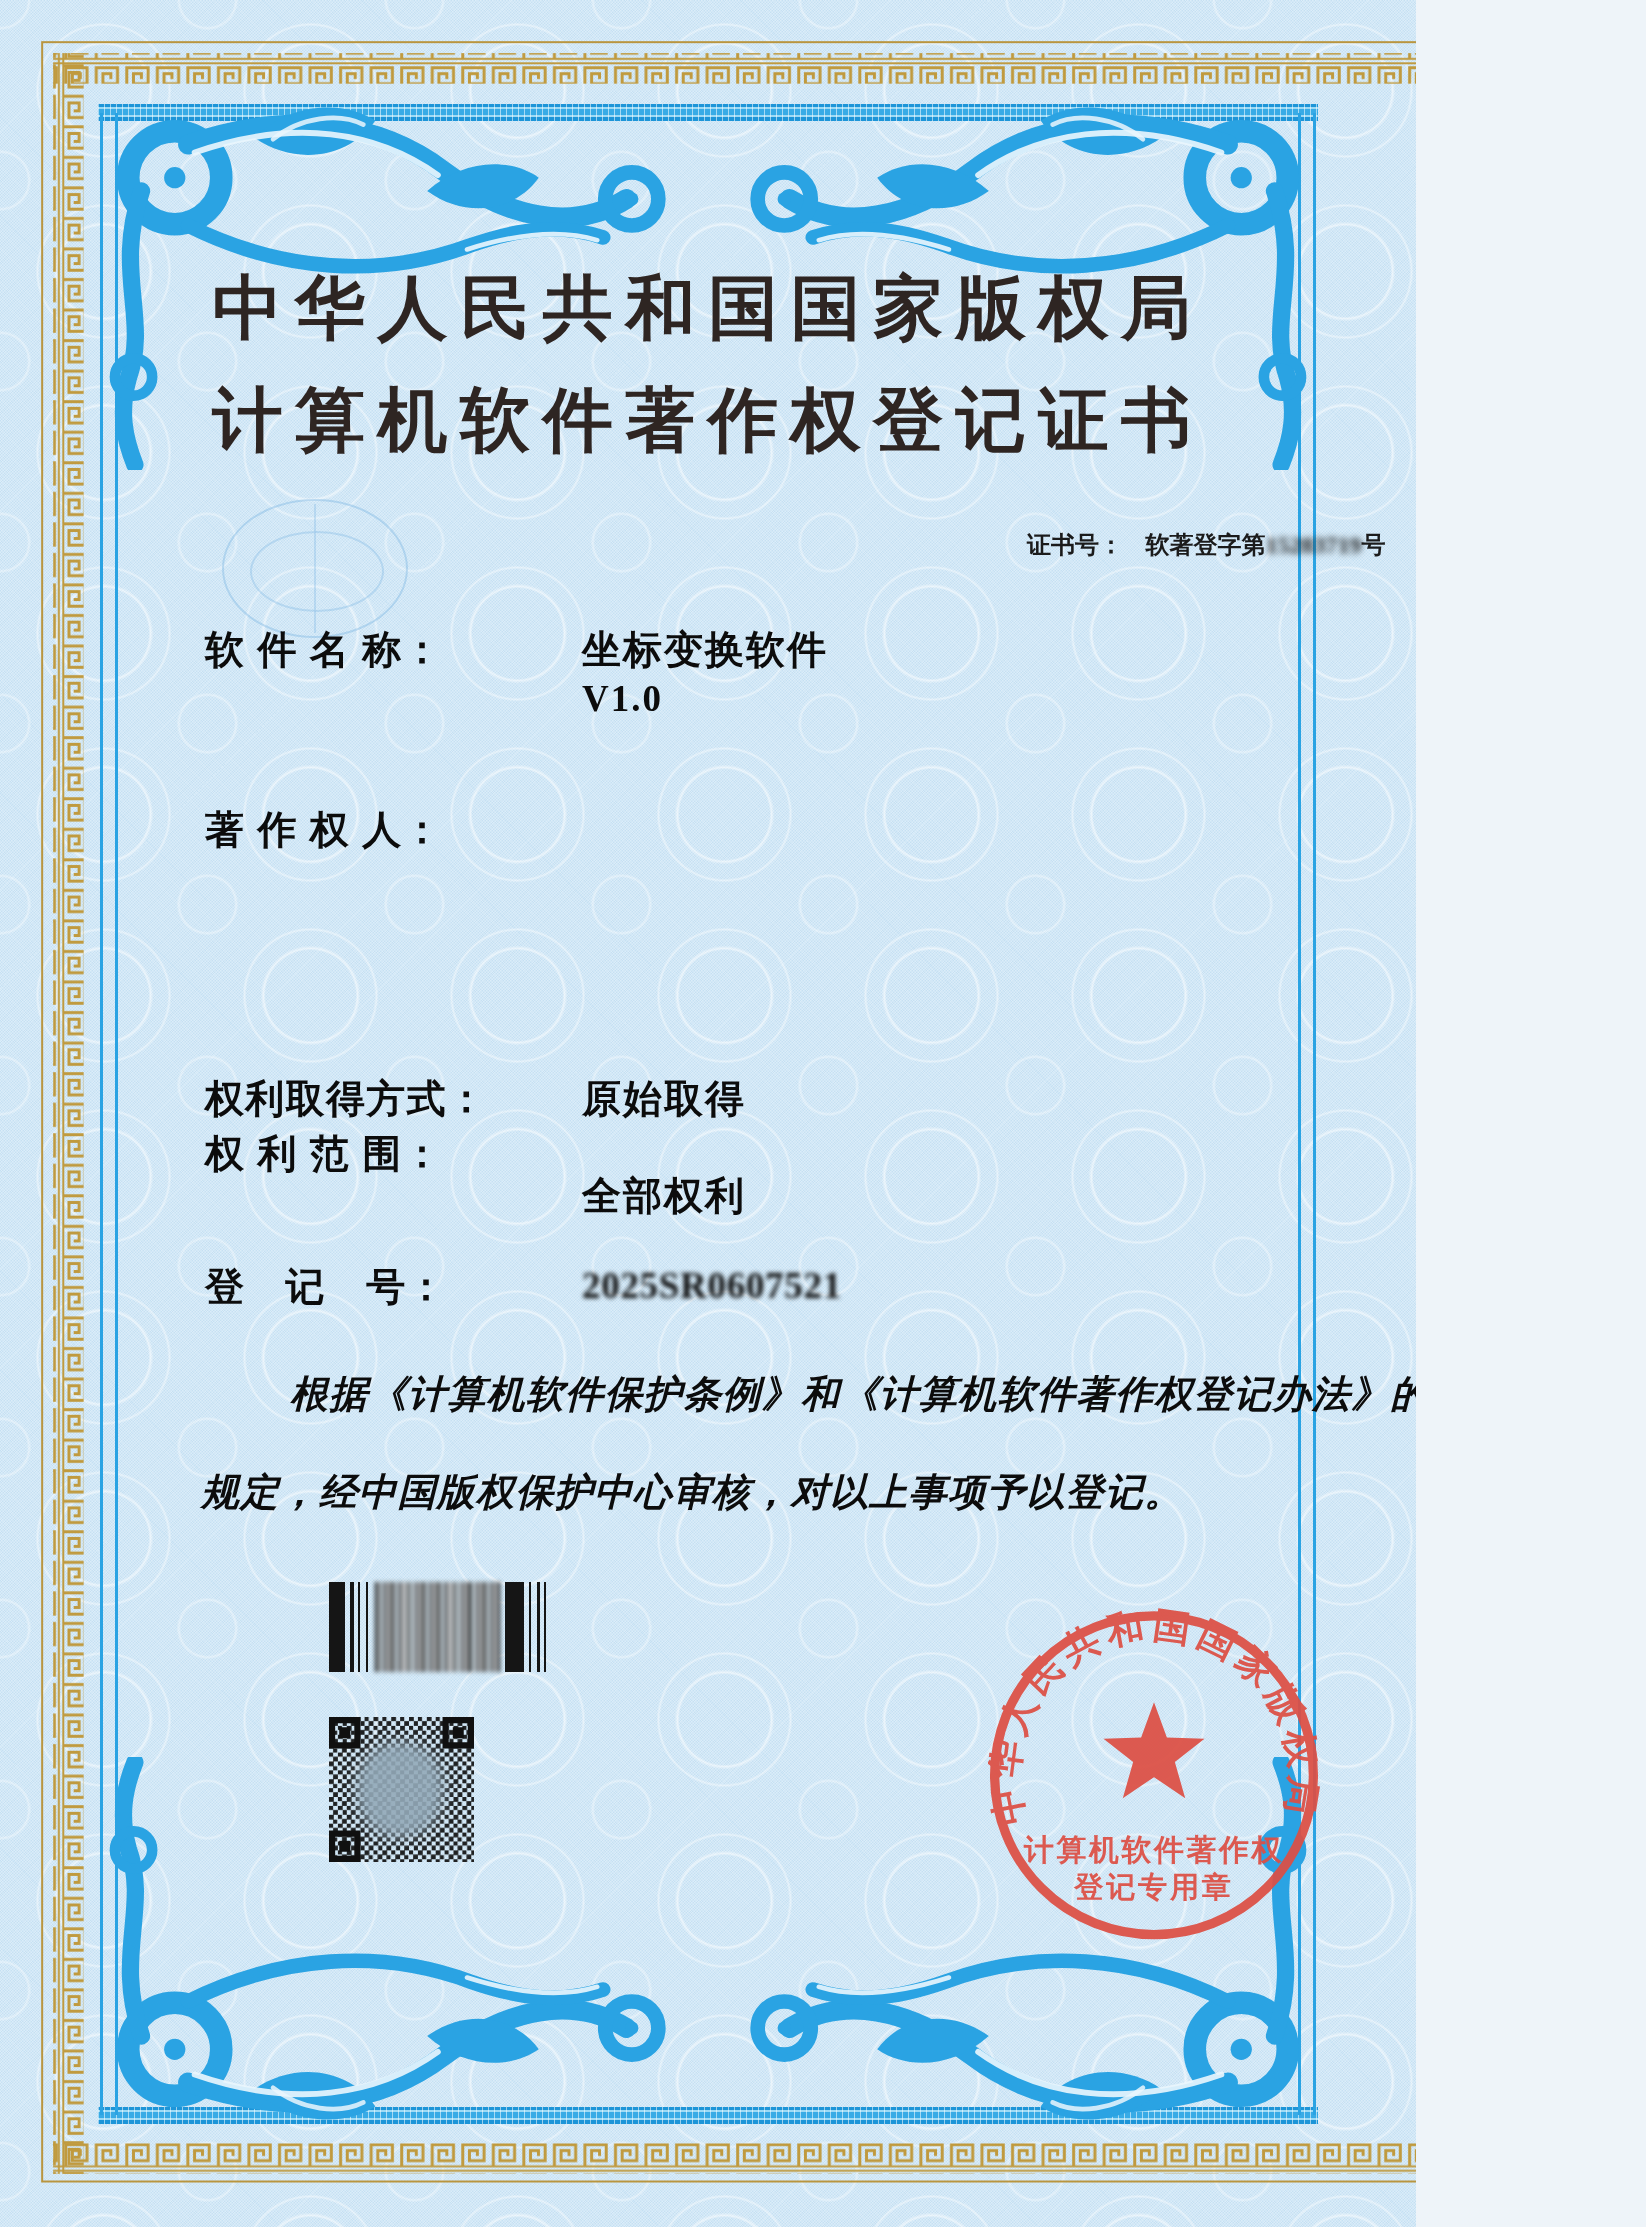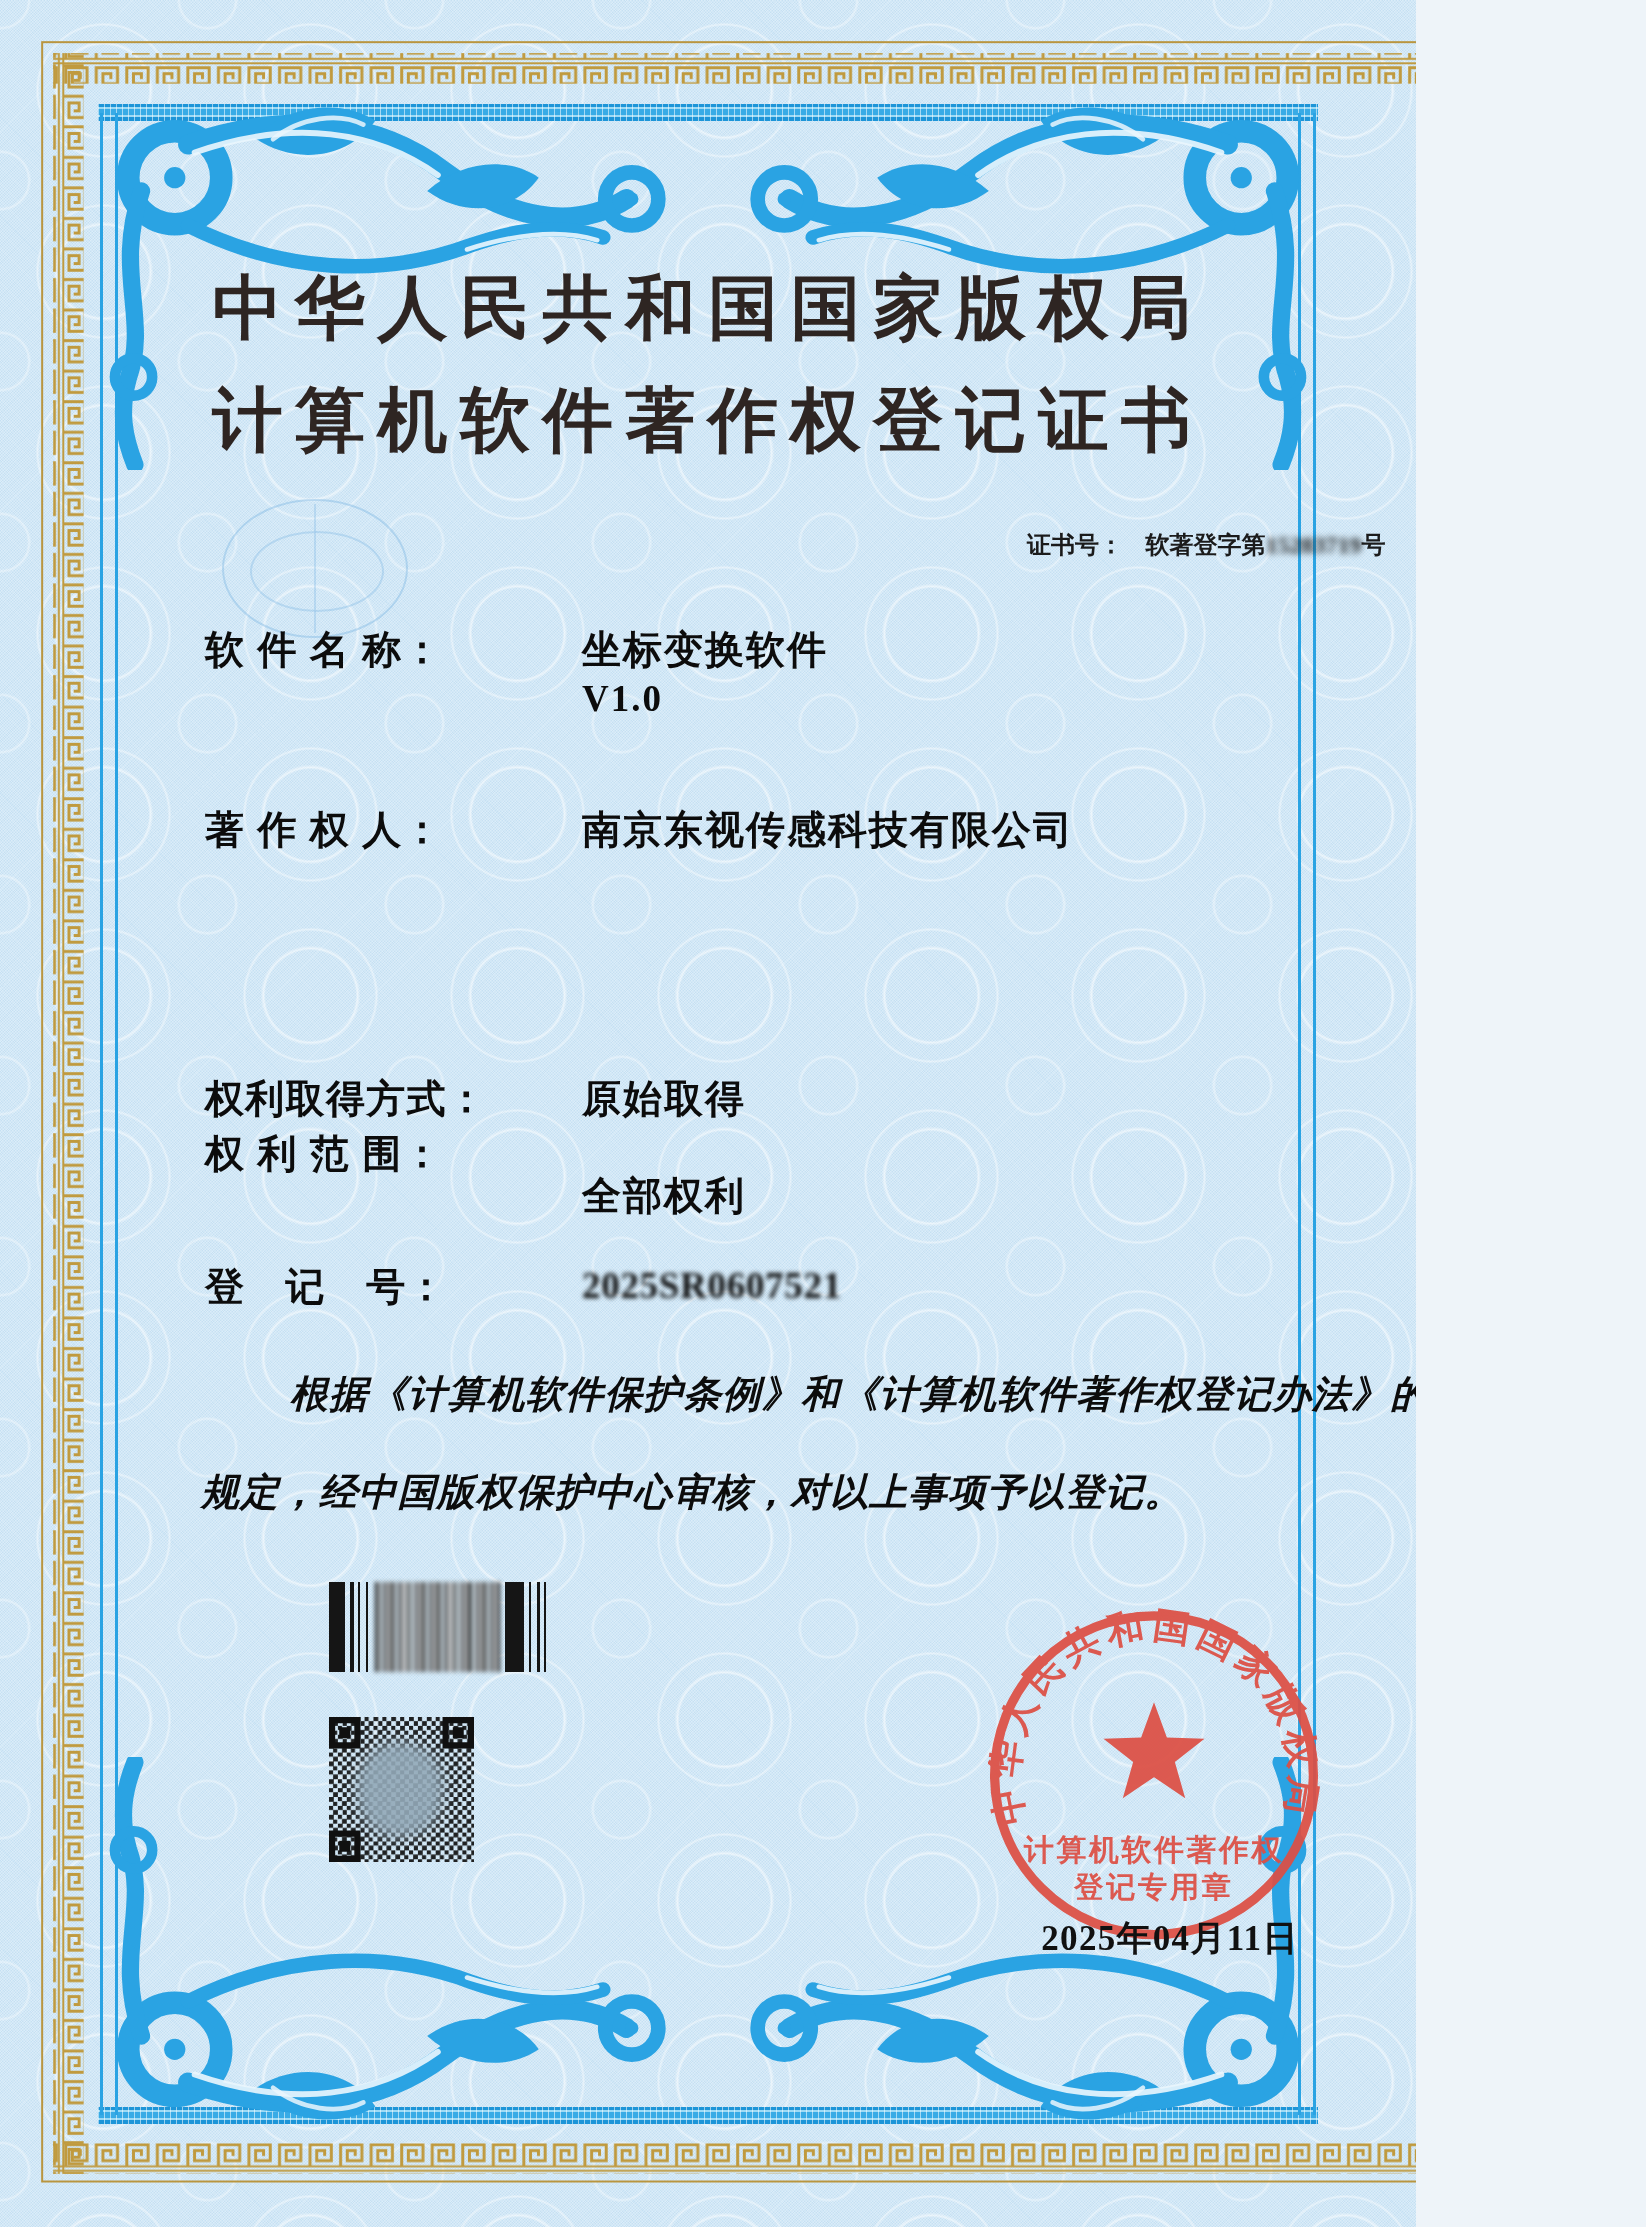--- a/index.html
+++ b/index.html
@@ -136,21 +136,20 @@
 
   <div class="abs serif certno">
     <span>证书号：</span><span class="gap"></span><span>软著登字第</span><span class="blur-strong">15283719</span><span>号</span>
   </div>
 
   <div class="abs field-label" style="top:630px;">软 件 名 称：</div>
   <div class="abs field-value" style="top:630px;">坐标变换软件</div>
   <div class="abs field-value serif" style="top:680px;font-size:37px;">V1.0</div>
 
   <div class="abs field-label" style="top:810px;">著 作 权 人：</div>
-  <div class="abs field-value" style="top:810px;">南京东视传感科技有限公司</div>
 
   <div class="abs field-label" style="top:1079px;">权利取得方式：</div>
   <div class="abs field-value" style="top:1079px;">原始取得</div>
 
   <div class="abs field-label" style="top:1124px;margin-top:10px;">权 利 范 围：</div>
   <div class="abs field-value" style="top:1176px;">全部权利</div>
 
   <div class="abs field-label" style="top:1267px;">登　记　号：</div>
   <div class="abs field-value serif blur-soft" style="top:1267px;font-size:37px;letter-spacing:0.7px;">2025SR0607521</div>
 
@@ -197,16 +196,15 @@
     <defs>
       <path id="arcP" d="M57.4,323 A205,205 0 1 1 442.6,323" fill="none"></path>
     </defs>
     <circle cx="250" cy="253" r="240" fill="none" stroke="#dd4f44" stroke-width="14"></circle>
     <text font-size="56" letter-spacing="9" fill="#dd4f44"><textPath href="#arcP">中华人民共和国国家版权局</textPath></text>
     <polygon points="250,143 269.4,196.3 326.1,198.3 281.4,233.2 297,287.7 250,256 203,287.7 218.6,233.2 173.9,198.3 230.6,196.3" fill="#dd4f44"></polygon>
     <text x="250" y="381" text-anchor="middle" font-size="45" letter-spacing="4" fill="#dd4f44">计算机软件著作权</text>
     <text x="250" y="437" text-anchor="middle" font-size="44" letter-spacing="4" fill="#dd4f44">登记专用章</text>
   </svg>
 
-  <div class="abs serif date">2025年04月11日</div>
 
 </div>
 
 
 </body></html>

